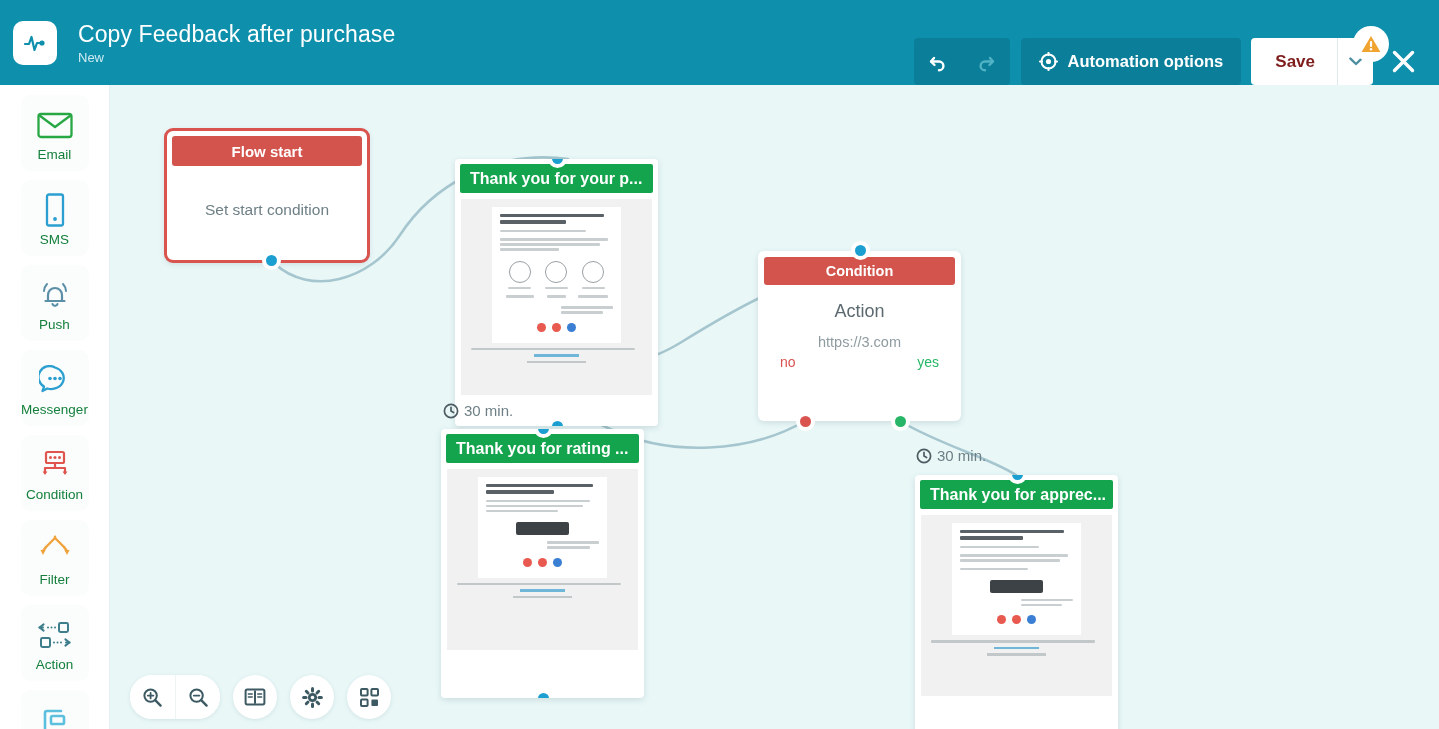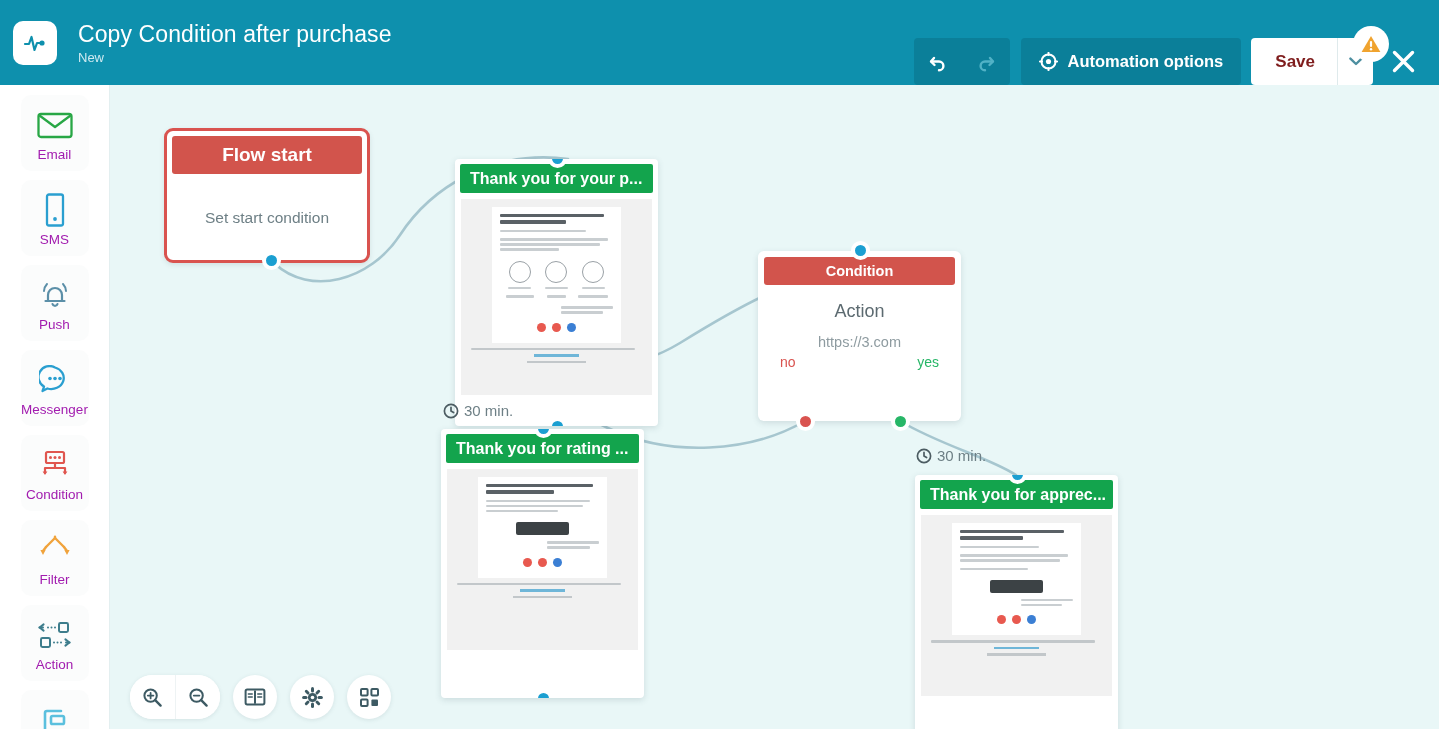--- a/index.html
+++ b/index.html
@@ -95,21 +95,21 @@
     width: 68px; margin: 9px auto 0 auto;
     background: #fbfcfc;
     border-radius: 10px;
     padding: 11px 0 8px 0;
     display: flex; flex-direction: column; align-items: center;
     cursor: pointer;
   }
   .side-item:first-child { margin-top: 10px; }
   .side-icon { height: 38px; display: flex; align-items: center; justify-content: center; }
   .side-label {
-    font-size: 13.5px; color: #a21caf; margin-top: 3px;
+    font-size: 13.5px; color: #15803d; margin-top: 3px;
     white-space: nowrap; line-height: 16px;
   }
 
   
   .canvas {
     position: absolute; top: 85px; left: 110px;
     width: 1329px; height: 644px;
     background: #e9f7f7; overflow: hidden;
   }
   .edges { position: absolute; top: 0; left: 0; width: 1329px; height: 644px; }
@@ -127,23 +127,23 @@
 
   
   .start-node {
     width: 206px; height: 135px;
     background: #ffffff;
     border: 3px solid #d9534f;
     border-radius: 9px;
     box-shadow: 0 2px 5px rgba(60,90,100,.13);
   }
   .start-head {
-    margin: 5px 5px 0 5px; height: 38px;
+    margin: 5px 5px 0 5px; height: 30px;
     background: #d2544c; border-radius: 3px;
-    color: #fff; font-size: 19px; font-weight: bold;
+    color: #fff; font-size: 15px; font-weight: bold;
     display: flex; align-items: center; justify-content: center;
   }
   .start-body {
     display: flex; align-items: center; justify-content: center;
     height: 88px; font-size: 15.5px; color: #6d7f85;
   }
 
   
   .cond-node {
     width: 203px; height: 170px;
@@ -253,21 +253,21 @@
 
 <div class="header">
   <div class="logo-box">
     <svg width="26" height="26" viewBox="0 0 26 26">
       <path d="M3 14 H7 L9.5 7 L12.5 20 L15 13 H18" fill="none" stroke="#0e90ad" stroke-width="2.2" stroke-linecap="round" stroke-linejoin="round"></path>
       <circle cx="20" cy="13" r="2.6" fill="#0e90ad"></circle>
     </svg>
   </div>
 
   <div class="title-wrap">
-    <div class="app-title">Copy Condition after purchase</div>
+    <div class="app-title">Copy Feedback after purchase</div>
     <div class="app-subtitle">New</div>
   </div>
 
   <div class="header-right">
     <button class="icon-btn undo">
       <svg width="20" height="20" viewBox="0 0 20 20">
         <path d="M6 6 L3 9.5 L6.5 13" fill="none" stroke="#ffffff" stroke-width="2.4" stroke-linecap="round" stroke-linejoin="round"></path>
         <path d="M3.4 9.5 H11 a4.4 4.4 0 0 1 0 8.8" fill="none" stroke="#ffffff" stroke-width="2.4" stroke-linecap="round"></path>
       </svg>
     </button>

